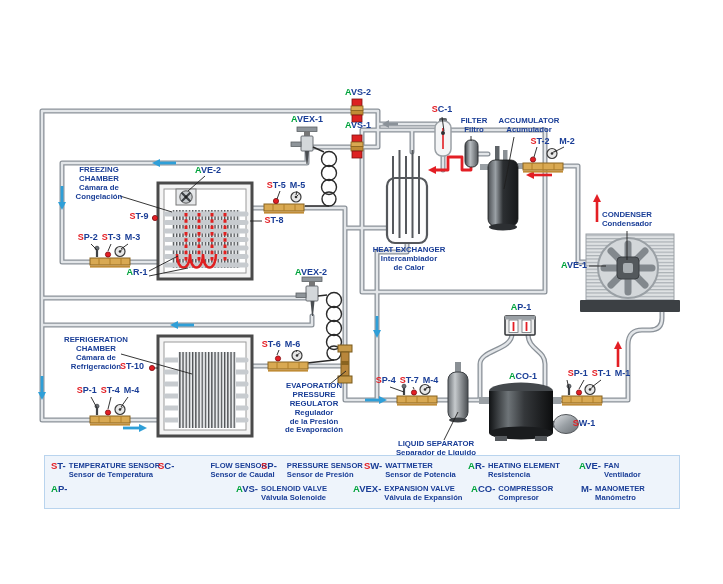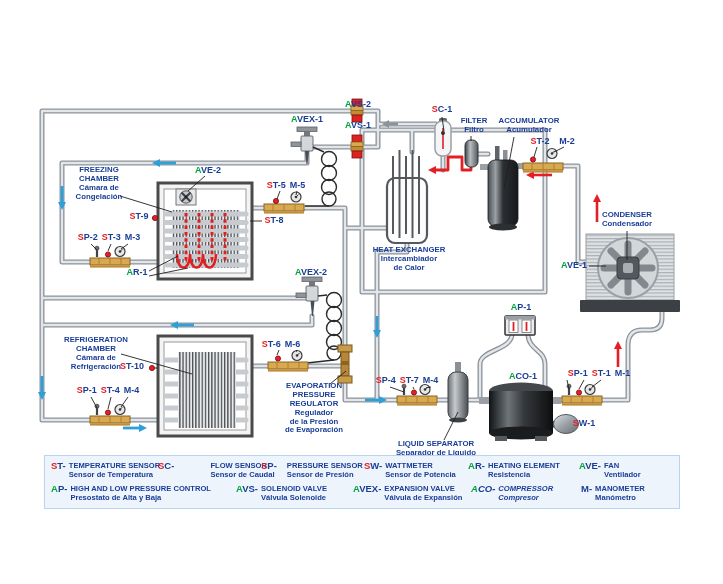--- a/index.html
+++ b/index.html
@@ -374,21 +374,21 @@
     <line x1="444" y1="440" x2="458" y2="412"></line>
     <line x1="390" y1="387" x2="404" y2="392"></line>
         <line x1="413" y1="387" x2="414" y2="389"></line>
         <line x1="431" y1="387" x2="426" y2="388"></line>
     <line x1="567" y1="380" x2="569" y2="389"></line>
         <line x1="584" y1="380" x2="579" y2="389"></line>
         <line x1="601" y1="380" x2="592" y2="387"></line>
   </g>
 </svg>
 
-<div class="lbl" style="left:358px;top:100px;"><span class="g">A</span><span>VS-2</span></div>
+<div class="lbl" style="left:358px;top:88px;"><span class="g">A</span><span>VS-2</span></div>
 <div class="lbl" style="left:307px;top:115px;"><span class="g">A</span><span>VEX-1</span></div>
 <div class="lbl" style="left:358px;top:121px;"><span class="g">A</span><span>VS-1</span></div>
 <div class="lbl" style="left:442px;top:105px;"><span class="r">S</span><span>C-1</span></div>
 
 <div class="blk" style="left:474px;top:117px;">
   <div>FILTER</div>
       <div>Filtro</div>
     </div>
 <div class="blk" style="left:529px;top:117px;">
   <div>ACCUMULATOR</div>
@@ -496,40 +496,36 @@
   <div class="lg-item" style="left:534px;top:5px;">
     <span class="lg-p"><span class="g">A</span><span>VE-</span></span>
     <span class="lg-txt">
           <span>FAN</span>
           <span>Ventilador</span>
         </span>
       </div>
 
   <div class="lg-item" style="left:6px;top:28px;">
     <span class="lg-p"><span class="g">A</span><span>P-</span></span>
-    <span class="lg-txt">
-          <span>HIGH AND LOW PRESSURE CONTROL</span>
-          <span>Presostato de Alta y Baja</span>
-        </span>
       </div>
   <div class="lg-item" style="left:191px;top:28px;">
     <span class="lg-p"><span class="g">A</span><span>VS-</span></span>
     <span class="lg-txt">
           <span>SOLENOID VALVE</span>
           <span>Válvula Solenoide</span>
         </span>
       </div>
   <div class="lg-item" style="left:308px;top:28px;">
     <span class="lg-p"><span class="g">A</span><span>VEX-</span></span>
     <span class="lg-txt">
           <span>EXPANSION VALVE</span>
           <span>Válvula de Expansión</span>
         </span>
       </div>
-  <div class="lg-item" style="left:426px;top:28px;font-style:italic;">
+  <div class="lg-item" style="left:426px;top:28px;">
     <span class="lg-p"><span class="g">A</span><span>CO-</span></span>
     <span class="lg-txt">
           <span>COMPRESSOR</span>
           <span>Compresor</span>
         </span>
       </div>
   <div class="lg-item" style="left:536px;top:28px;">
     <span class="lg-p"><span>M-</span></span>
     <span class="lg-txt">
           <span>MANOMETER</span>

